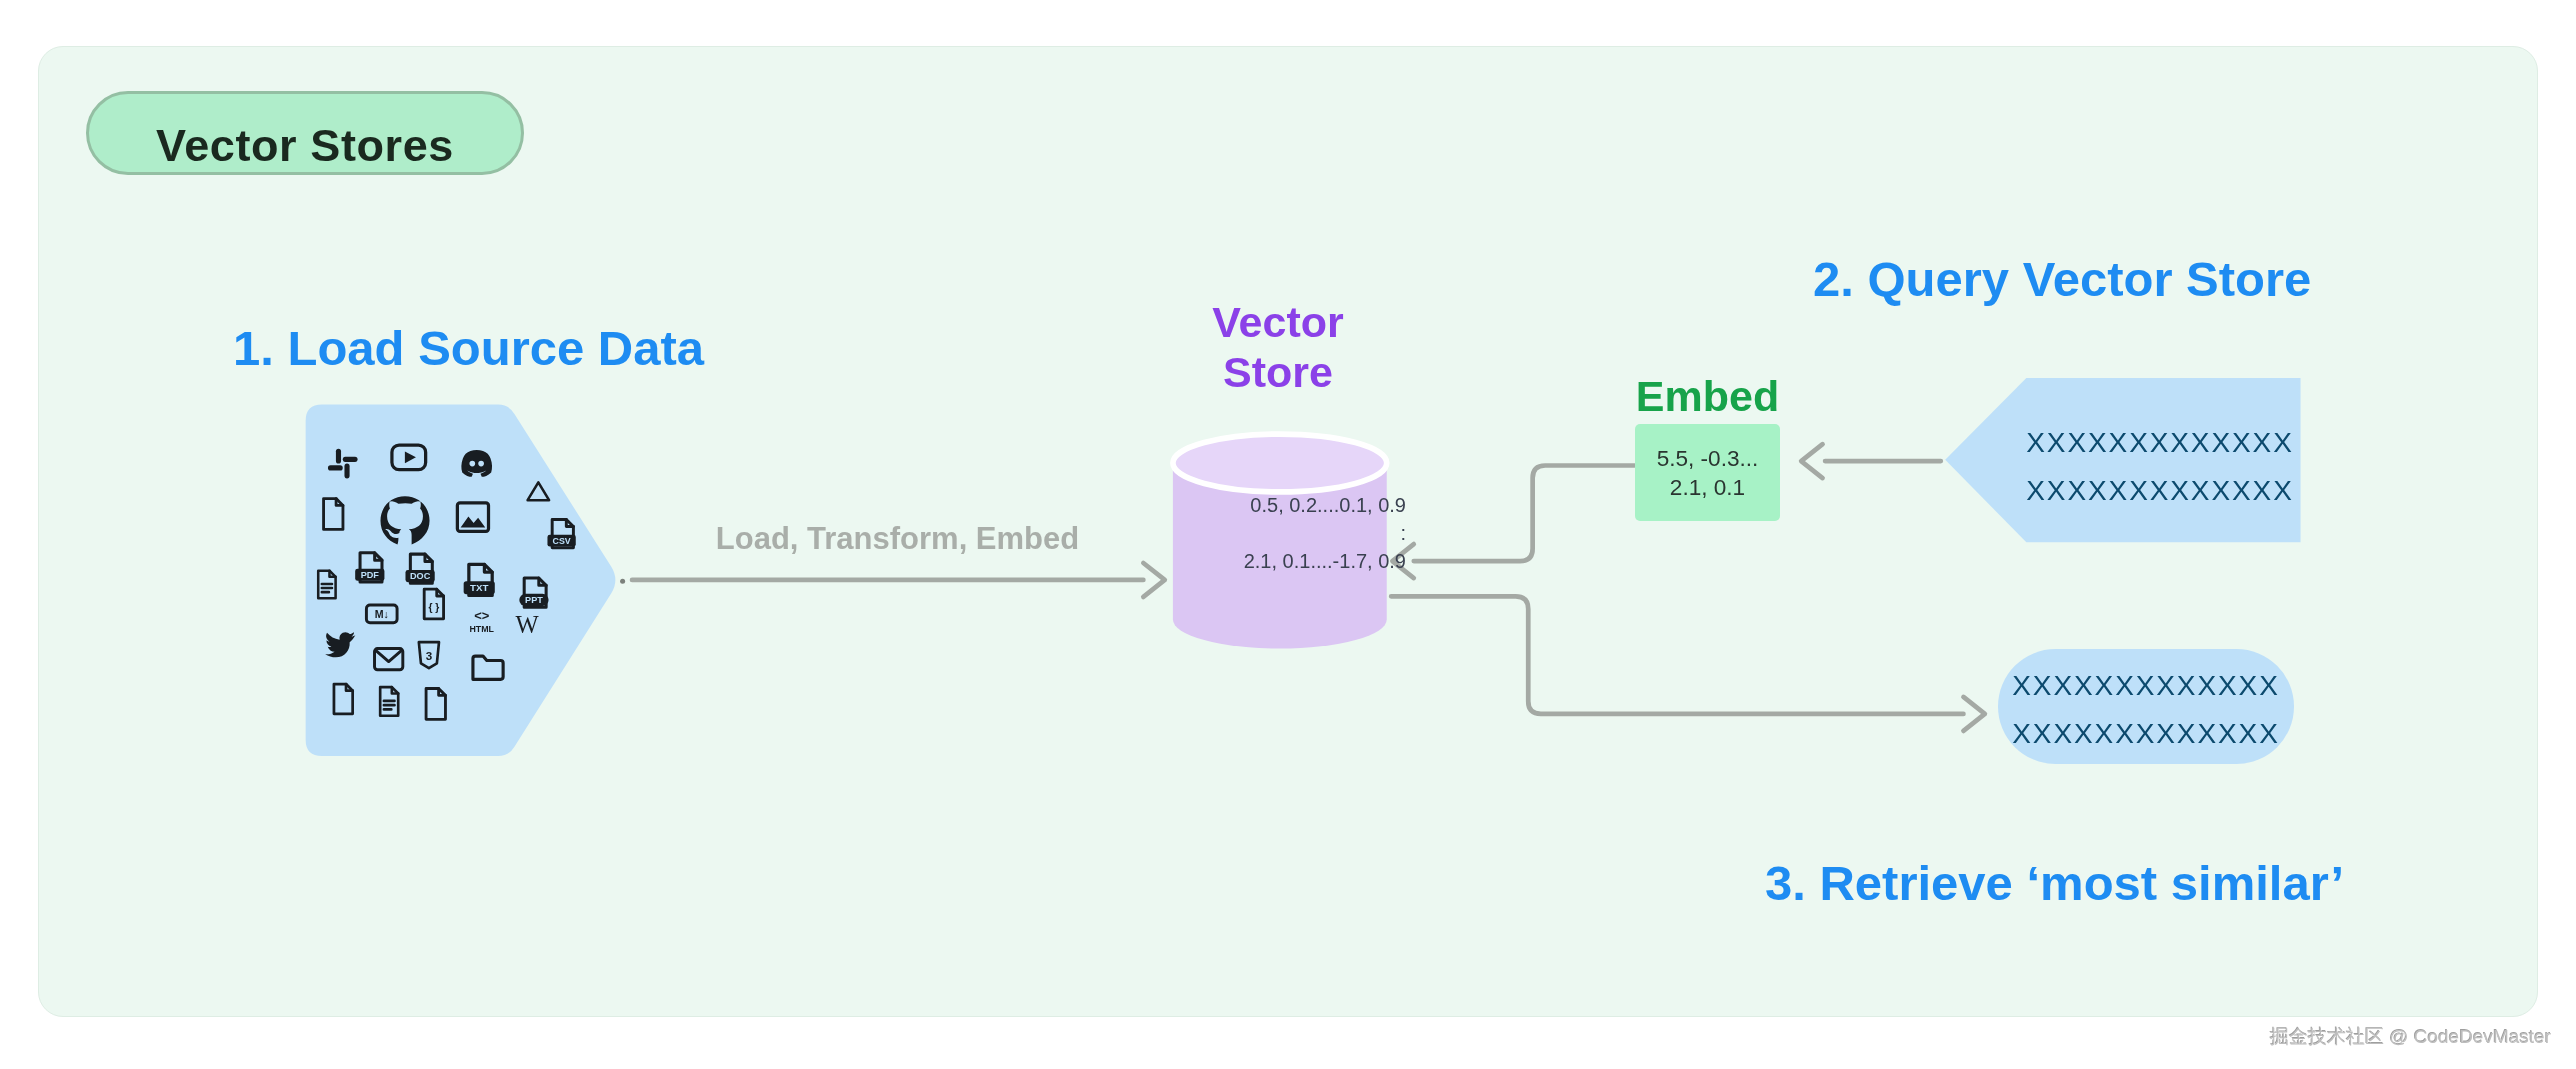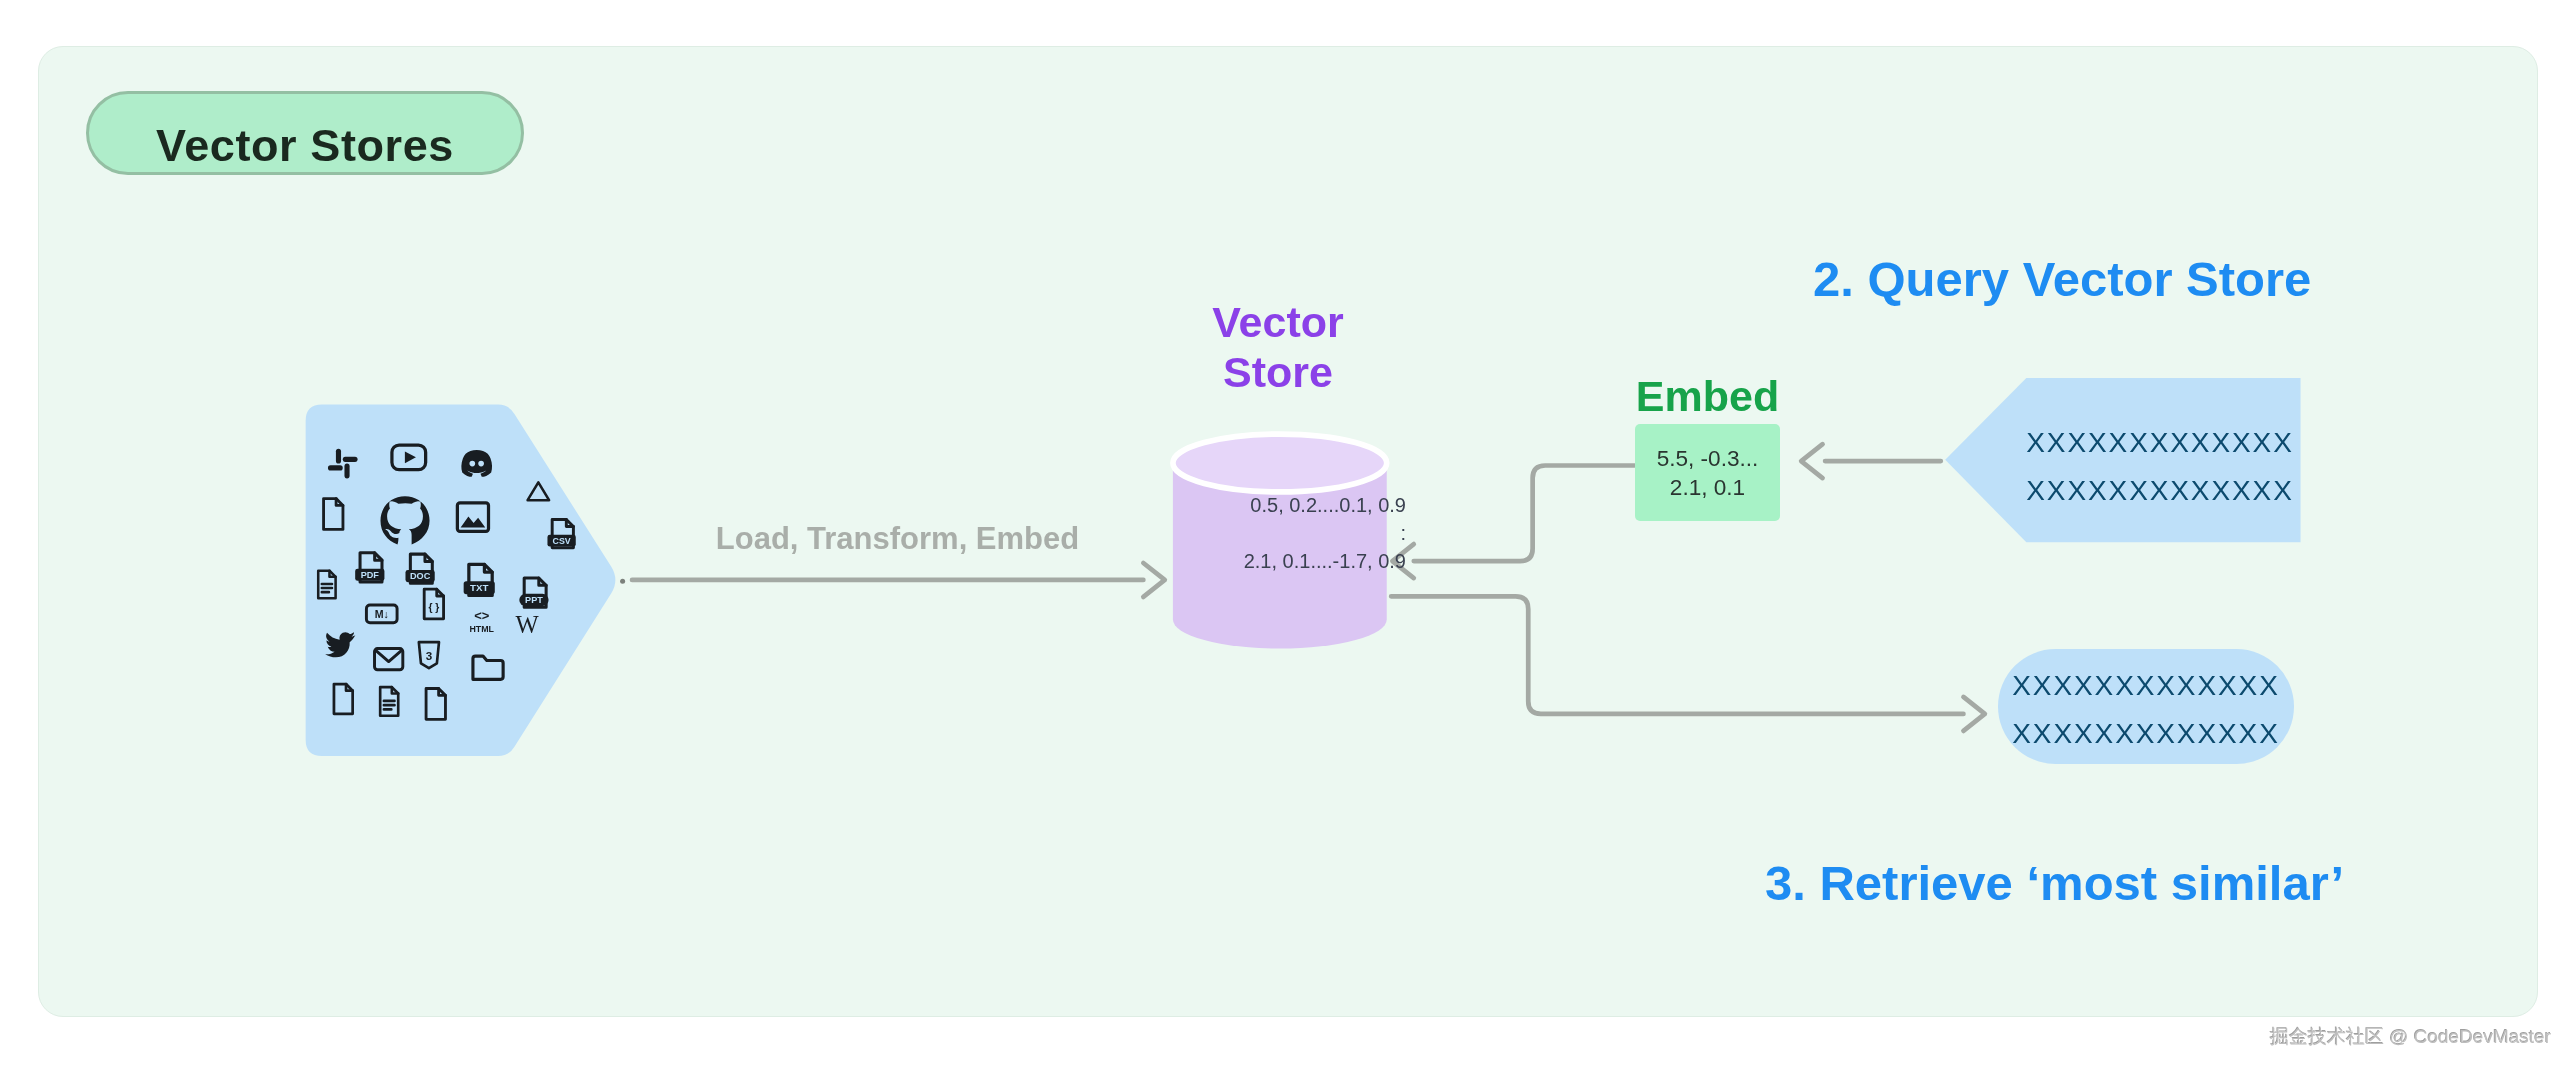--- a/index.html
+++ b/index.html
@@ -184,20 +184,21 @@
     <svg x="663" y="1091" width="58" height="58" viewBox="0 0 64 64">
       <path class="ic" d="M16 4 H38 L50 16 V58 H16 Z"></path>
         <path class="ic" d="M38 4 V16 H50"></path>
     </svg>
   </svg>
 
   <div id="badge" class="abs">
     <span>Vector Stores</span>
   </div>
 
+  <div id="h1" class="abs heading">1. Load Source Data</div>
   <div id="h2" class="abs heading">2. Query Vector Store</div>
   <div id="h3" class="abs heading">3. Retrieve ‘most similar’</div>
 
   <div id="flow-label" class="abs">Load, Transform, Embed</div>
 
   <div id="vs-title" class="abs">
     <div>Vector</div>
     <div>Store</div>
   </div>
 

